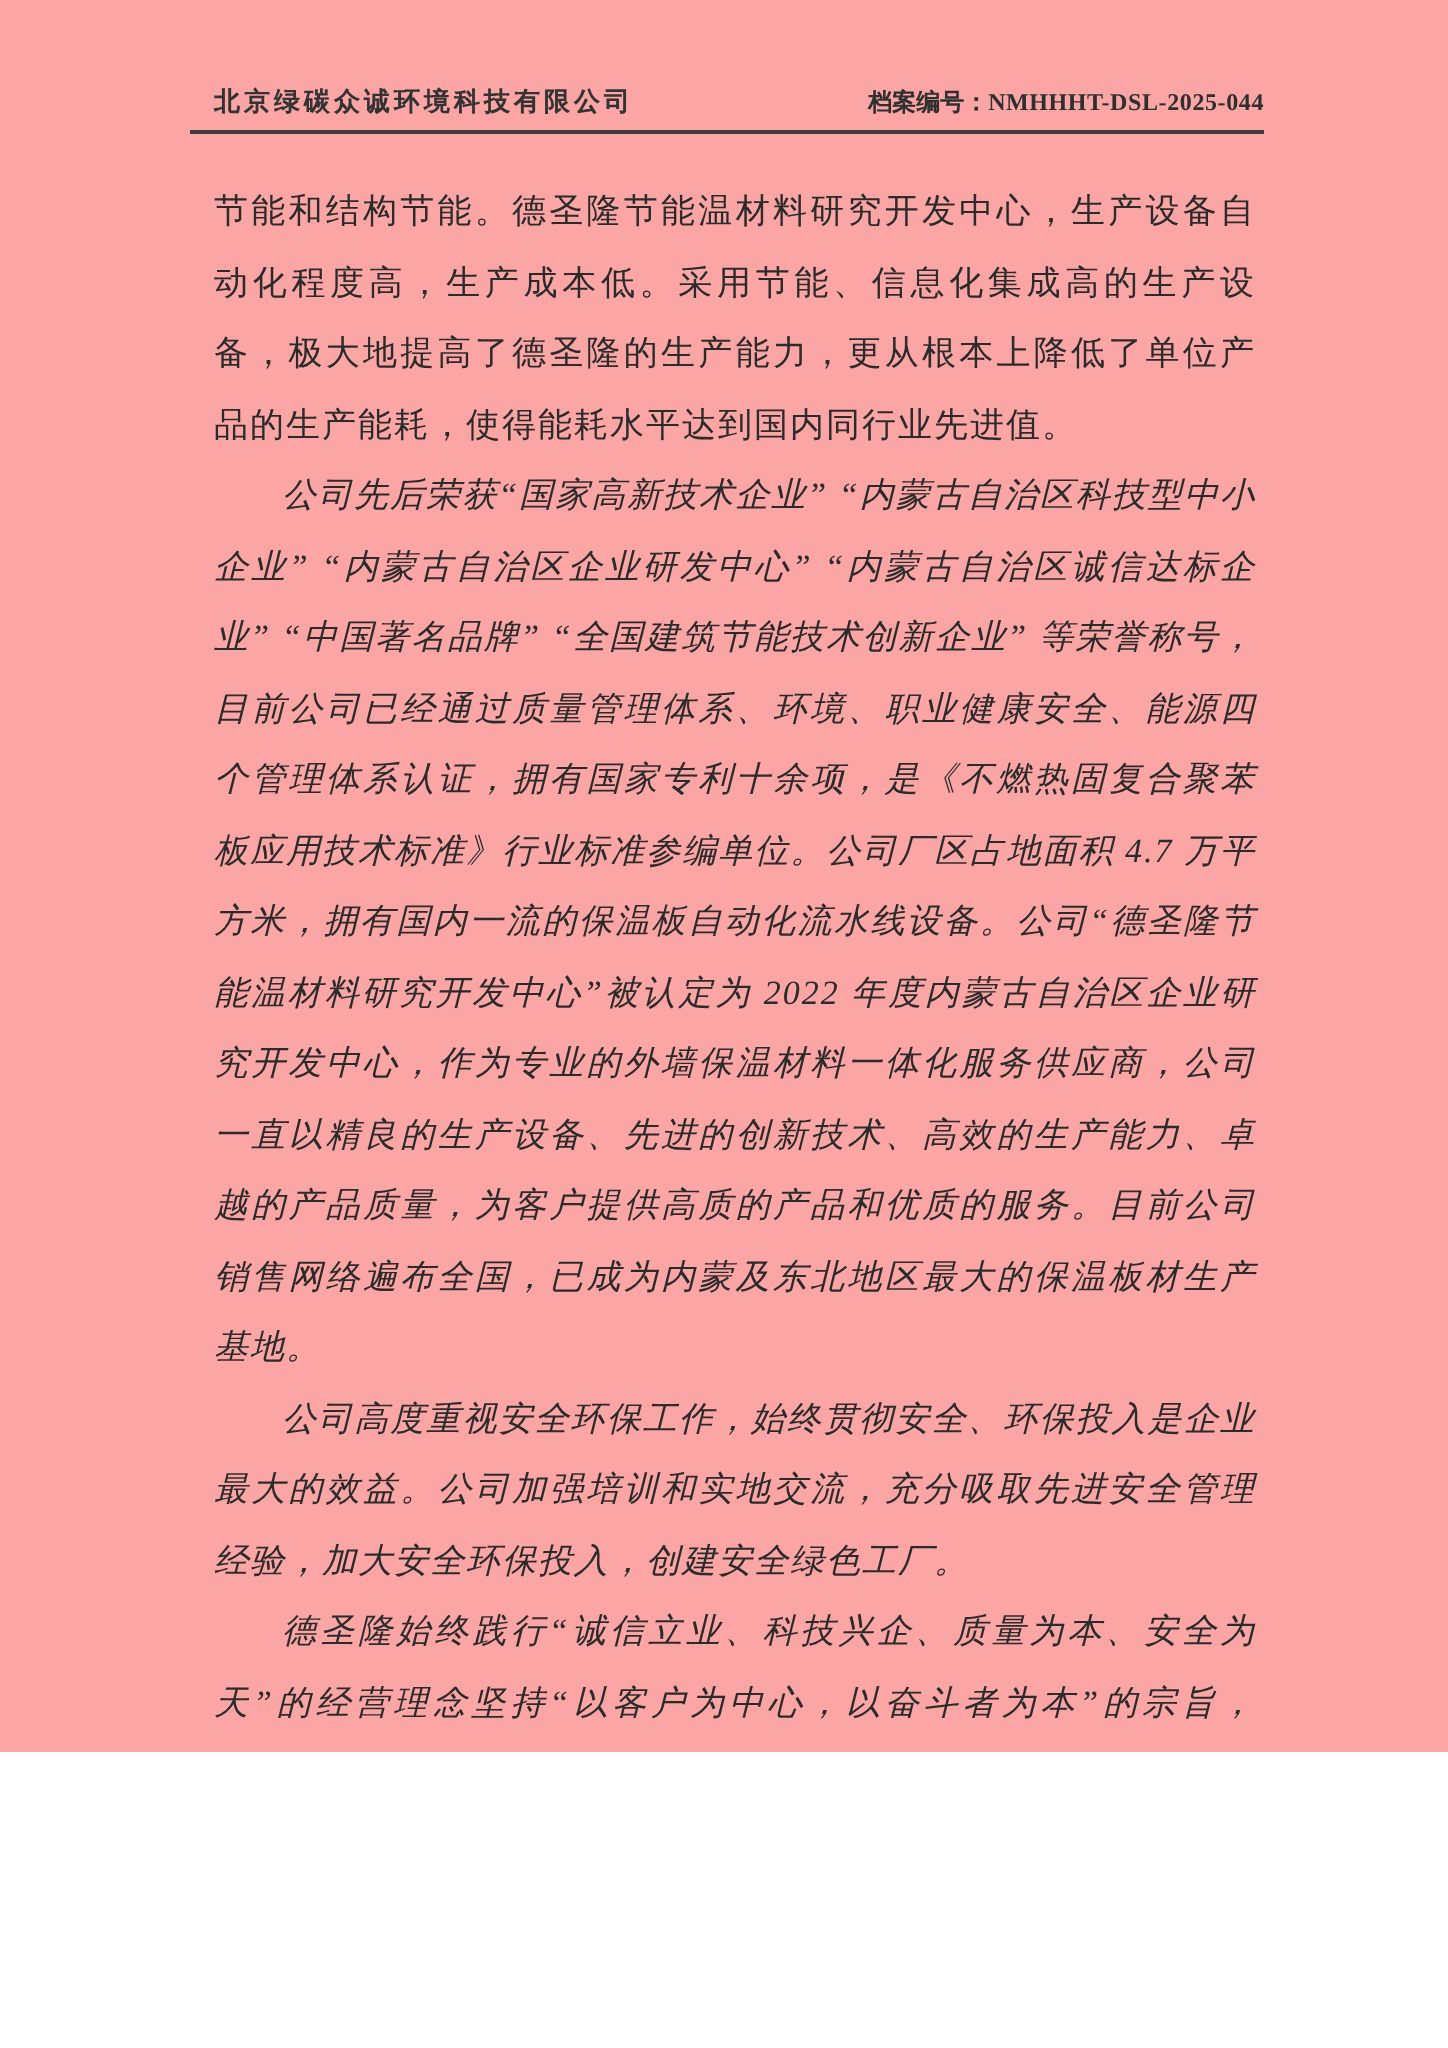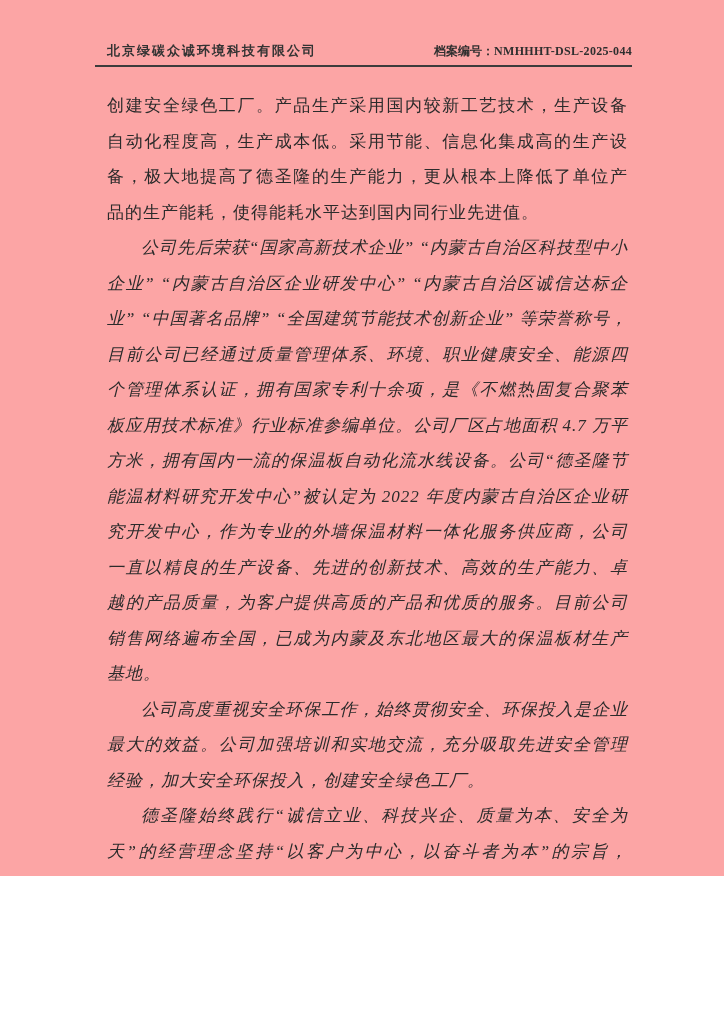--- a/index.html
+++ b/index.html
@@ -82,21 +82,21 @@
 <div class="page">
 
   <div class="header">
     <span class="company">北京绿碳众诚环境科技有限公司</span>
     <span class="archive">
       <span>档案编号：</span><span class="num">NMHHHT-DSL-2025-044</span>
     </span>
   </div>
 
   <div class="doc-body">
-    <p>创建安全绿色工厂。产品生产采用国内较新工艺技术，生产设备自动化程度高，生产成本低。采用节能、信息化集成高的生产设备，极大地提高了德圣隆的生产能力，更从根本上降低了单位产品的生产能耗，使得能耗水平达到国内同行业先进值。</p>
+    <p>节能和结构节能。德圣隆节能温材料研究开发中心，生产设备自动化程度高，生产成本低。采用节能、信息化集成高的生产设备，极大地提高了德圣隆的生产能力，更从根本上降低了单位产品的生产能耗，使得能耗水平达到国内同行业先进值。</p>
     <p class="indent">公司先后荣获“国家高新技术企业” “内蒙古自治区科技型中小企业” “内蒙古自治区企业研发中心” “内蒙古自治区诚信达标企业” “中国著名品牌” “全国建筑节能技术创新企业” 等荣誉称号，目前公司已经通过质量管理体系、环境、职业健康安全、能源四个管理体系认证，拥有国家专利十余项，是《不燃热固复合聚苯板应用技术标准》行业标准参编单位。公司厂区占地面积 4.7 万平方米，拥有国内一流的保温板自动化流水线设备。公司“德圣隆节能温材料研究开发中心”被认定为 2022 年度内蒙古自治区企业研究开发中心，作为专业的外墙保温材料一体化服务供应商，公司一直以精良的生产设备、先进的创新技术、高效的生产能力、卓越的产品质量，为客户提供高质的产品和优质的服务。目前公司销售网络遍布全国，已成为内蒙及东北地区最大的保温板材生产基地。</p>
     <p class="indent">公司高度重视安全环保工作，始终贯彻安全、环保投入是企业最大的效益。公司加强培训和实地交流，充分吸取先进安全管理经验，加大安全环保投入，创建安全绿色工厂。</p>
     <p class="indent">德圣隆始终践行“诚信立业、科技兴企、质量为本、安全为天”的经营理念坚持“以客户为中心，以奋斗者为本”的宗旨，以“让天更蓝、水更绿，居住更安全，生活更温暖”为使命，努力实现“打造百年品牌，引领保温潮流”的企业愿景。</p>
     <p class="indent">自成立以来，年度内蒙古自治区企业研究开发中心，为企业的</p>
   </div>
 
   <div class="footer">
     <span>6</span>
   </div>
 

